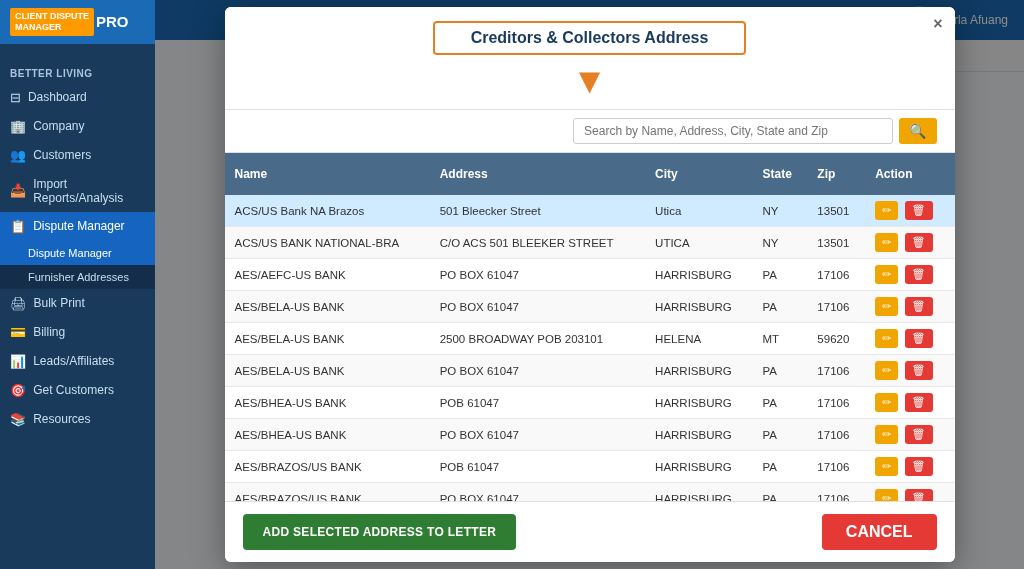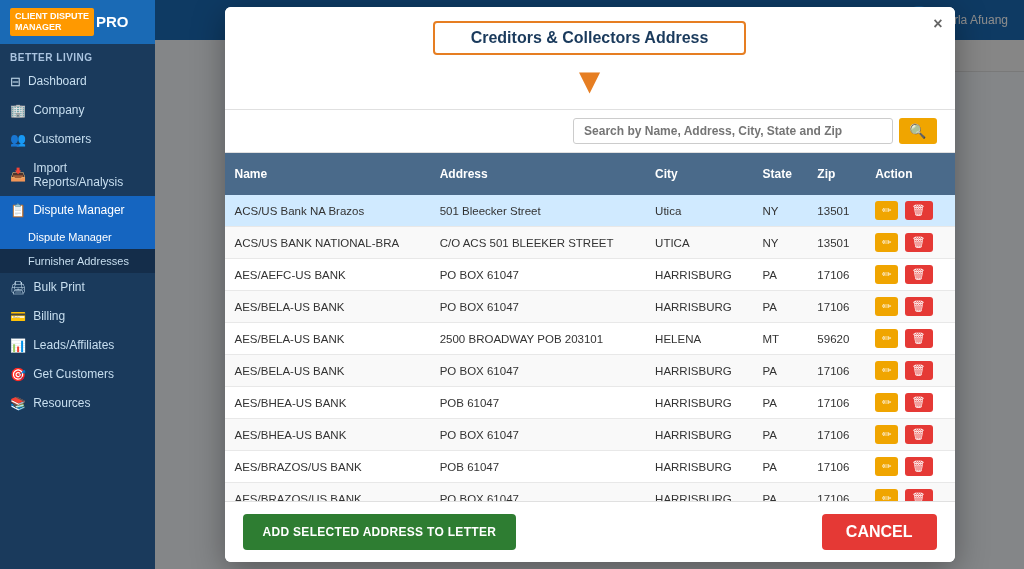--- a/index.html
+++ b/index.html
@@ -42,21 +42,21 @@
     .logo-text {
       color: #fff;
       font-size: 15px;
       font-weight: bold;
       line-height: 1.3;
     }
     .sidebar-section {
       color: #aac4e0;
       font-size: 10px;
       font-weight: bold;
-      padding: 8px 10px 4px;
+      padding: 24px 10px 4px;
       letter-spacing: 0.5px;
     }
     .sidebar-item {
       display: flex;
       align-items: center;
       gap: 7px;
       padding: 7px 10px;
       color: #c8dff0;
       font-size: 12px;
       cursor: pointer;
@@ -193,21 +193,20 @@
       border-bottom: 1px solid #e0e0e0;
       justify-content: flex-end;
     }
     .search-input {
       width: 320px;
       padding: 5px 10px;
       border: 1px solid #ccc;
       border-radius: 3px;
       font-size: 12px;
       color: #888;
-      font-weight: bold;
     }
     .search-btn {
       background: #f0a500;
       border: none;
       border-radius: 3px;
       padding: 5px 10px;
       color: #fff;
       cursor: pointer;
       font-size: 14px;
     }

